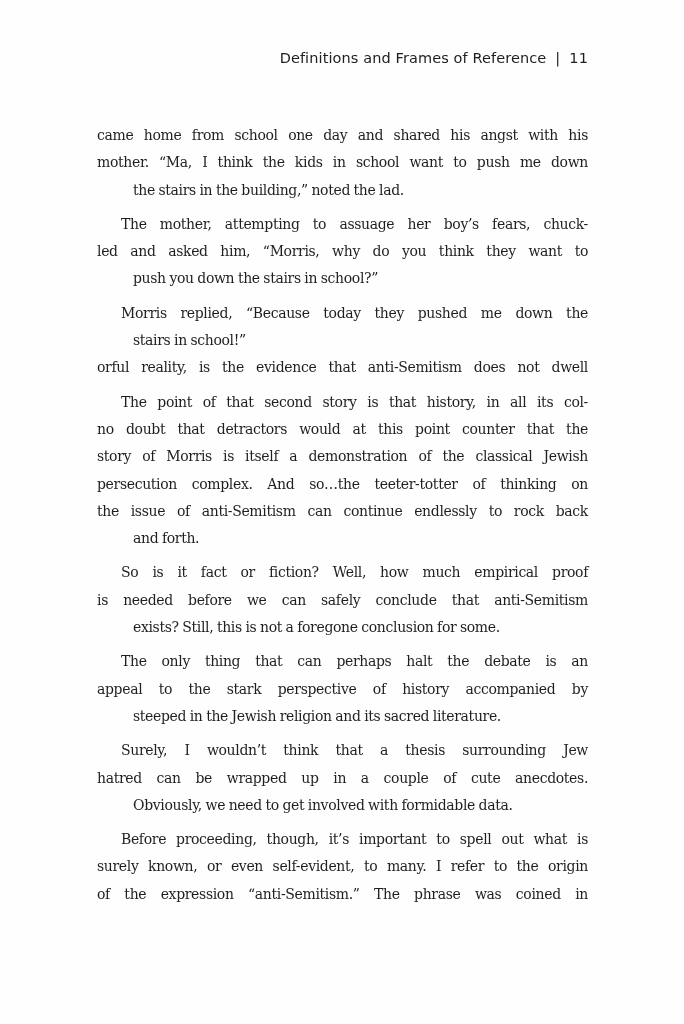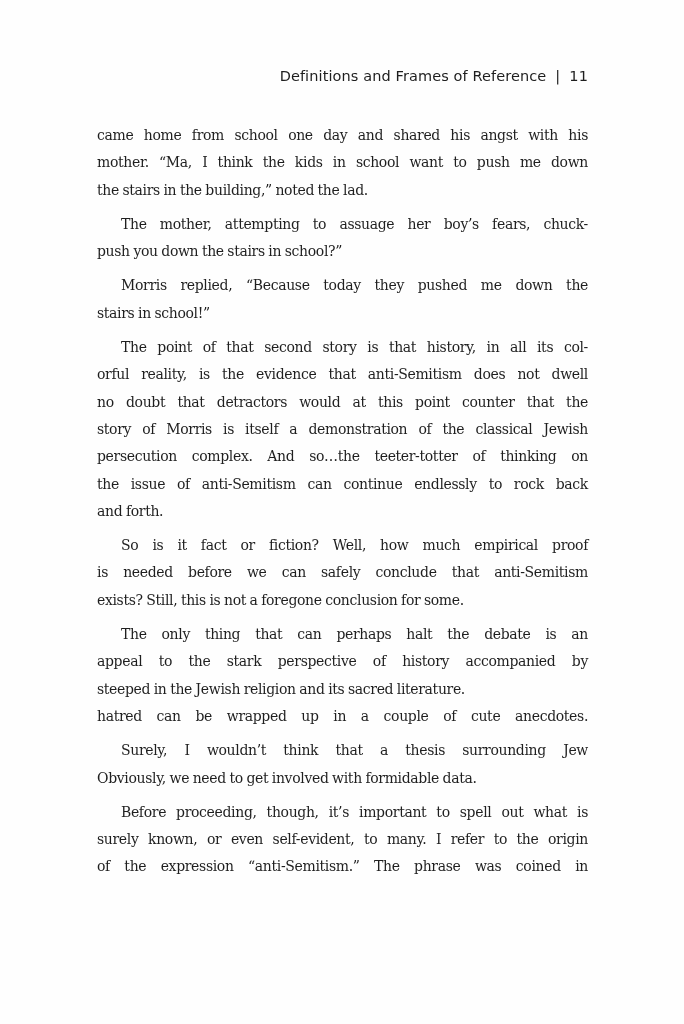--- a/index.html
+++ b/index.html
@@ -16,21 +16,21 @@
     }
     .page {
       position: absolute;
       left: 0; top: 0;
       width: 684px;
       height: 1024px;
       background: #fefefe;
     }
     .running-header {
       position: absolute;
-      top: 68px;
+      top: 50px;
       right: 96px;
       font-family: "DejaVu Sans", "Liberation Sans", sans-serif;
       font-size: 14.5px;
       color: #1e1e1e;
       letter-spacing: 0.1px;
       white-space: nowrap;
     }
     .running-header .sep {
       margin: 0 9px;
       font-weight: normal;
@@ -49,20 +49,21 @@
       height: 27.3px;
       line-height: 27.3px;
       white-space: nowrap;
       text-align: justify;
       text-align-last: justify;
       letter-spacing: -0.35px;
       word-spacing: -0.5px;
     }
     .line.last {
       text-align-last: left;
+      margin-left: 36px;
     }
     .line.indent {
       padding-left: 24px;
       margin-top: 7px;
     }
   </style>
 </head>
 <body>
 
 <div class="page">
@@ -71,48 +72,49 @@
   </div>
 
   <div class="body-text" id="body-text">
       <div class="paragraph">
         <span class="line">came home from school one day and shared his angst with his</span>
         <span class="line">mother. “Ma, I think the kids in school want to push me down</span>
         <span class="line last">the stairs in the building,” noted the lad.</span>
       </div>
       <div class="paragraph">
         <span class="line indent">The mother, attempting to assuage her boy’s fears, chuck-</span>
+        <span class="line">led and asked him, “Morris, why do you think they want to</span>
         <span class="line last">push you down the stairs in school?”</span>
       </div>
       <div class="paragraph">
         <span class="line indent">Morris replied, “Because today they pushed me down the</span>
         <span class="line last">stairs in school!”</span>
       </div>
       <div class="paragraph">
+        <span class="line">orful reality, is the evidence that anti-Semitism does not dwell</span>
         <span class="line indent">The point of that second story is that history, in all its col-</span>
-        <span class="line">orful reality, is the evidence that anti-Semitism does not dwell</span>
         <span class="line">no doubt that detractors would at this point counter that the</span>
         <span class="line">story of Morris is itself a demonstration of the classical Jewish</span>
         <span class="line">persecution complex. And so…the teeter-totter of thinking on</span>
         <span class="line">the issue of anti-Semitism can continue endlessly to rock back</span>
         <span class="line last">and forth.</span>
       </div>
       <div class="paragraph">
         <span class="line indent">So is it fact or fiction? Well, how much empirical proof</span>
         <span class="line">is needed before we can safely conclude that anti-Semitism</span>
         <span class="line last">exists? Still, this is not a foregone conclusion for some.</span>
       </div>
       <div class="paragraph">
         <span class="line indent">The only thing that can perhaps halt the debate is an</span>
         <span class="line">appeal to the stark perspective of history accompanied by</span>
         <span class="line last">steeped in the Jewish religion and its sacred literature.</span>
       </div>
       <div class="paragraph">
+        <span class="line indent">Surely, I wouldn’t think that a thesis surrounding Jew</span>
         <span class="line">hatred can be wrapped up in a couple of cute anecdotes.</span>
-        <span class="line indent">Surely, I wouldn’t think that a thesis surrounding Jew</span>
         <span class="line last">Obviously, we need to get involved with formidable data.</span>
       </div>
       <div class="paragraph">
         <span class="line indent">Before proceeding, though, it’s important to spell out what is</span>
         <span class="line">surely known, or even self-evident, to many. I refer to the origin</span>
         <span class="line">of the expression “anti-Semitism.” The phrase was coined in</span>
       </div>
     </div>
 </div>
 

